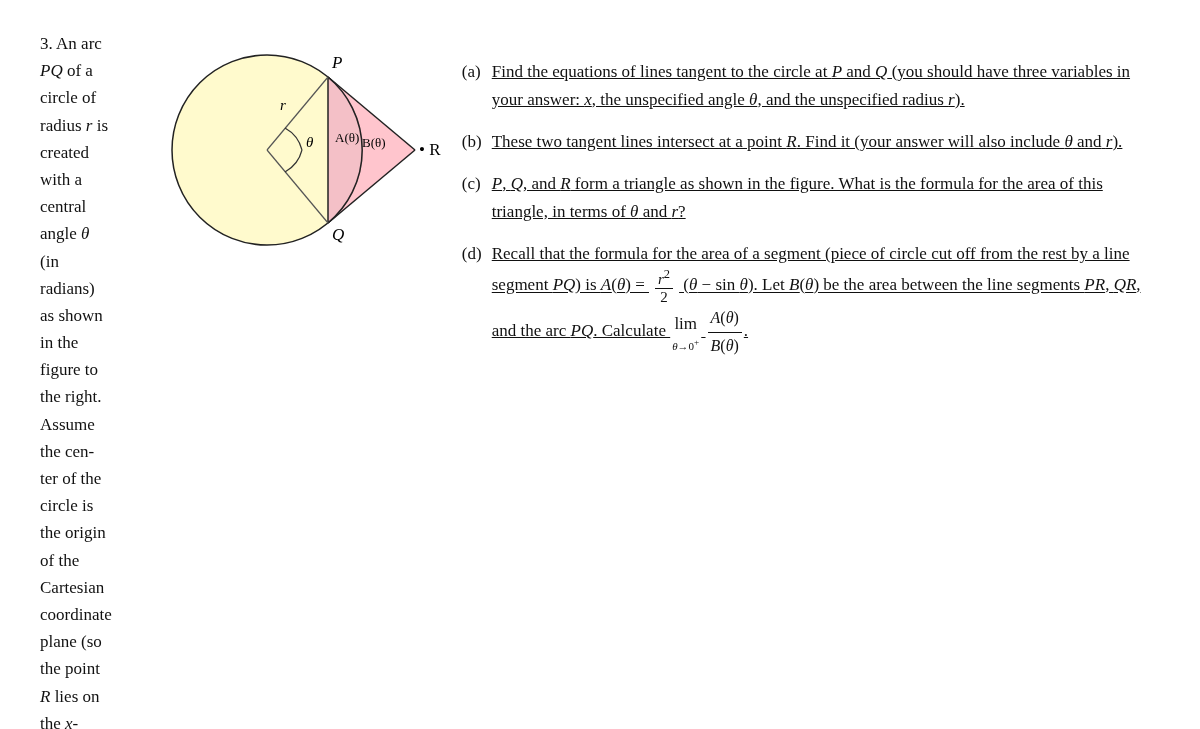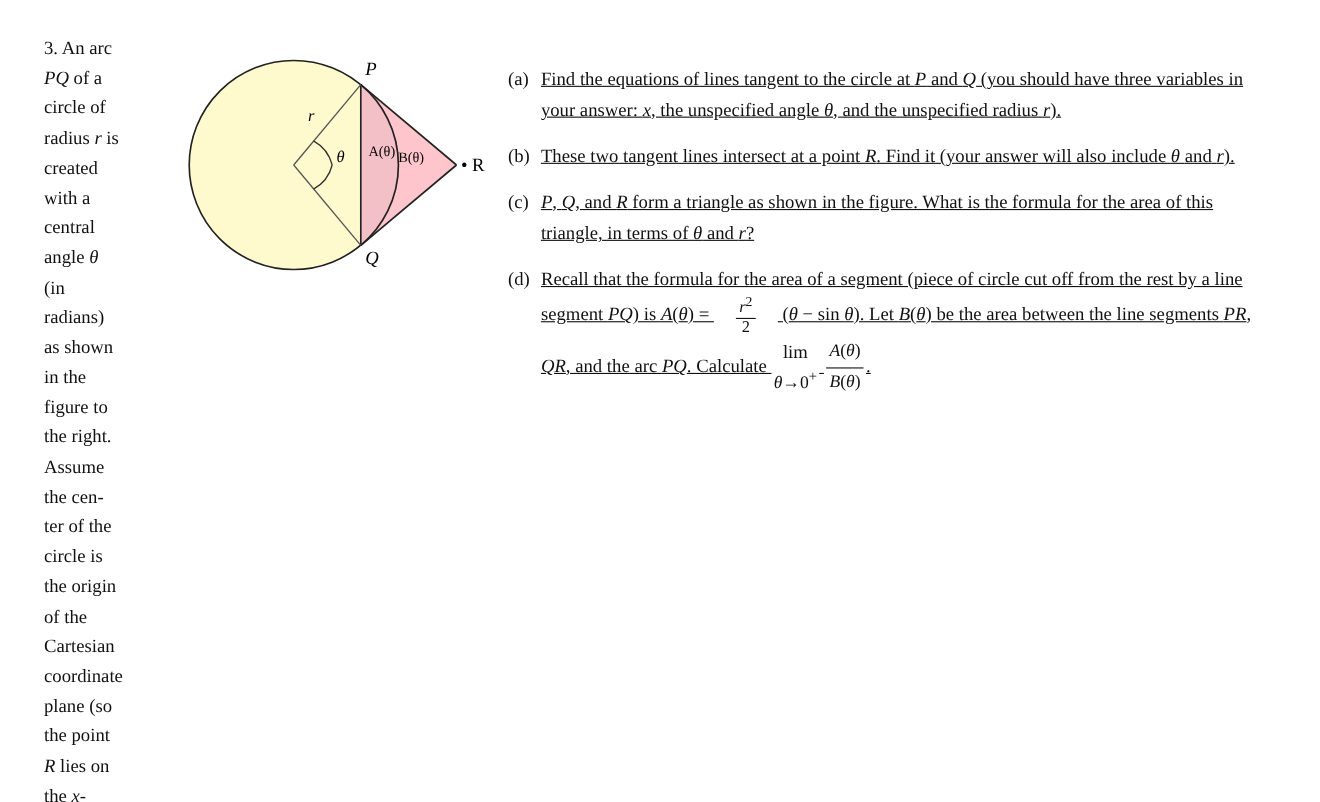--- a/index.html
+++ b/index.html
@@ -71,21 +71,21 @@
 
     em, i {
       font-style: italic;
     }
 
     .fraction {
       display: inline-flex;
       flex-direction: column;
       align-items: center;
       vertical-align: middle;
-      margin: 0 20px;
+      margin: 0 6px;
       font-size: 15px;
       line-height: 1.1;
     }
     .fraction .num {
       border-bottom: 1px solid #111;
       padding: 0 3px;
       text-align: center;
     }
     .fraction .den {
       padding: 0 3px;
@@ -96,21 +96,21 @@
       display: inline-flex;
       flex-direction: column;
       align-items: center;
       vertical-align: middle;
       margin: 0 2px;
     }
     .lim-main {
       font-size: 17px;
     }
     .lim-sub {
-      font-size: 16px;
+      font-size: 11px;
       margin-top: -3px;
     }
 
     .lim-fraction {
       display: inline-flex;
       flex-direction: column;
       align-items: center;
       vertical-align: middle;
       margin: 0 2px;
       font-size: 16px;

